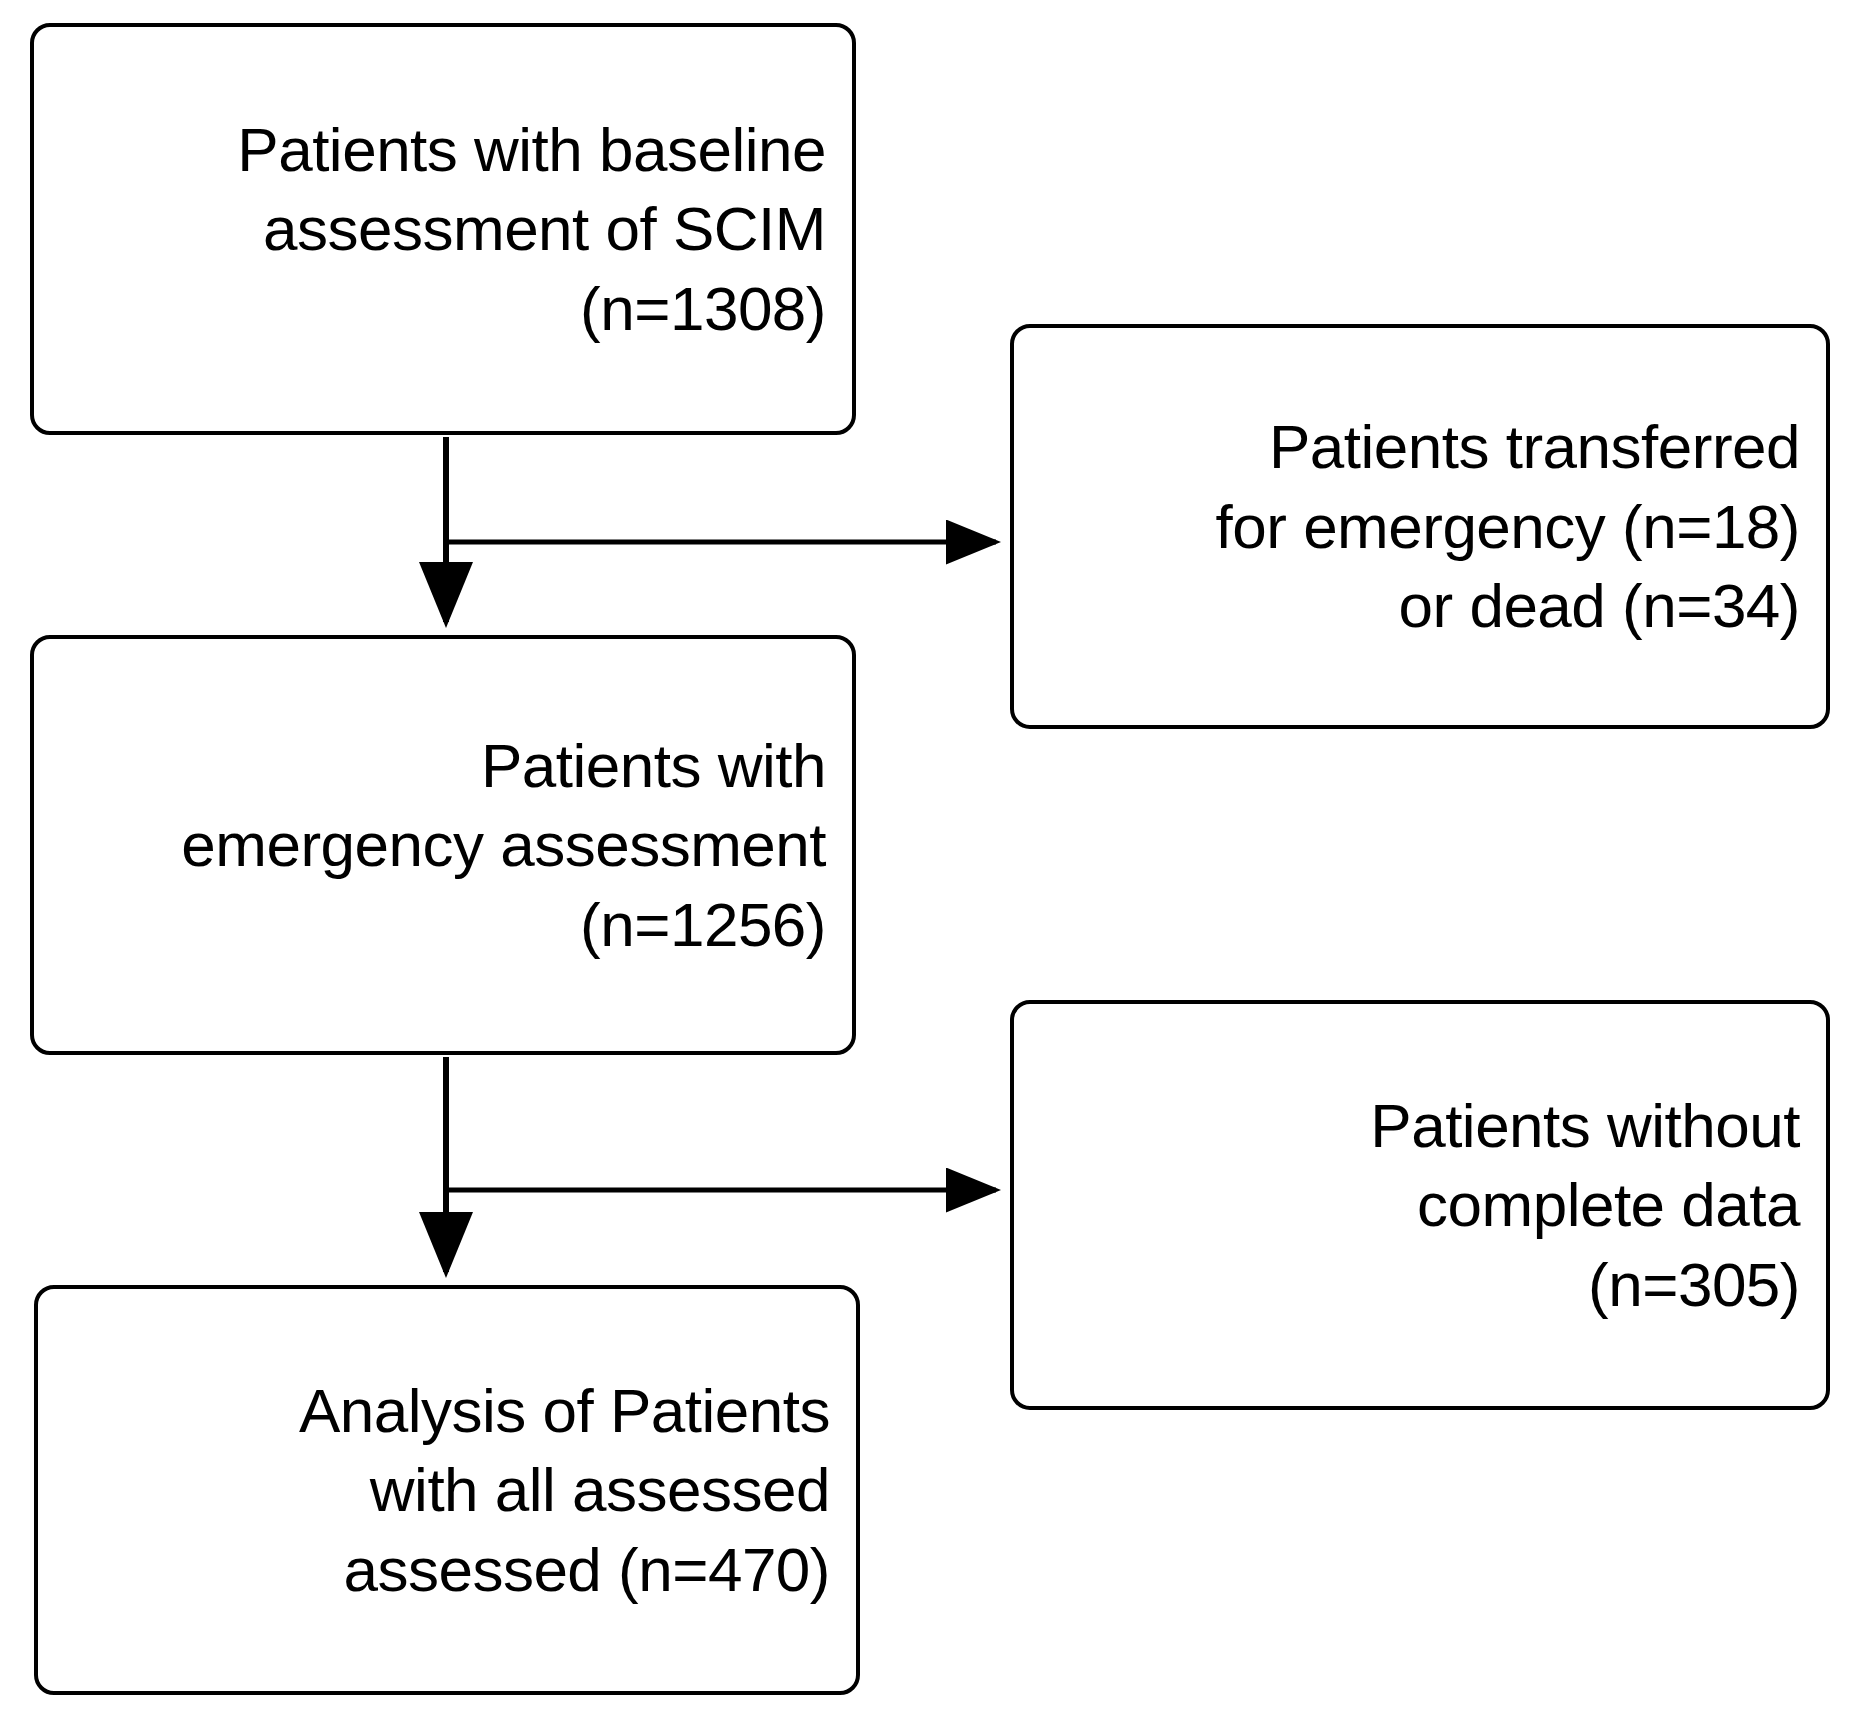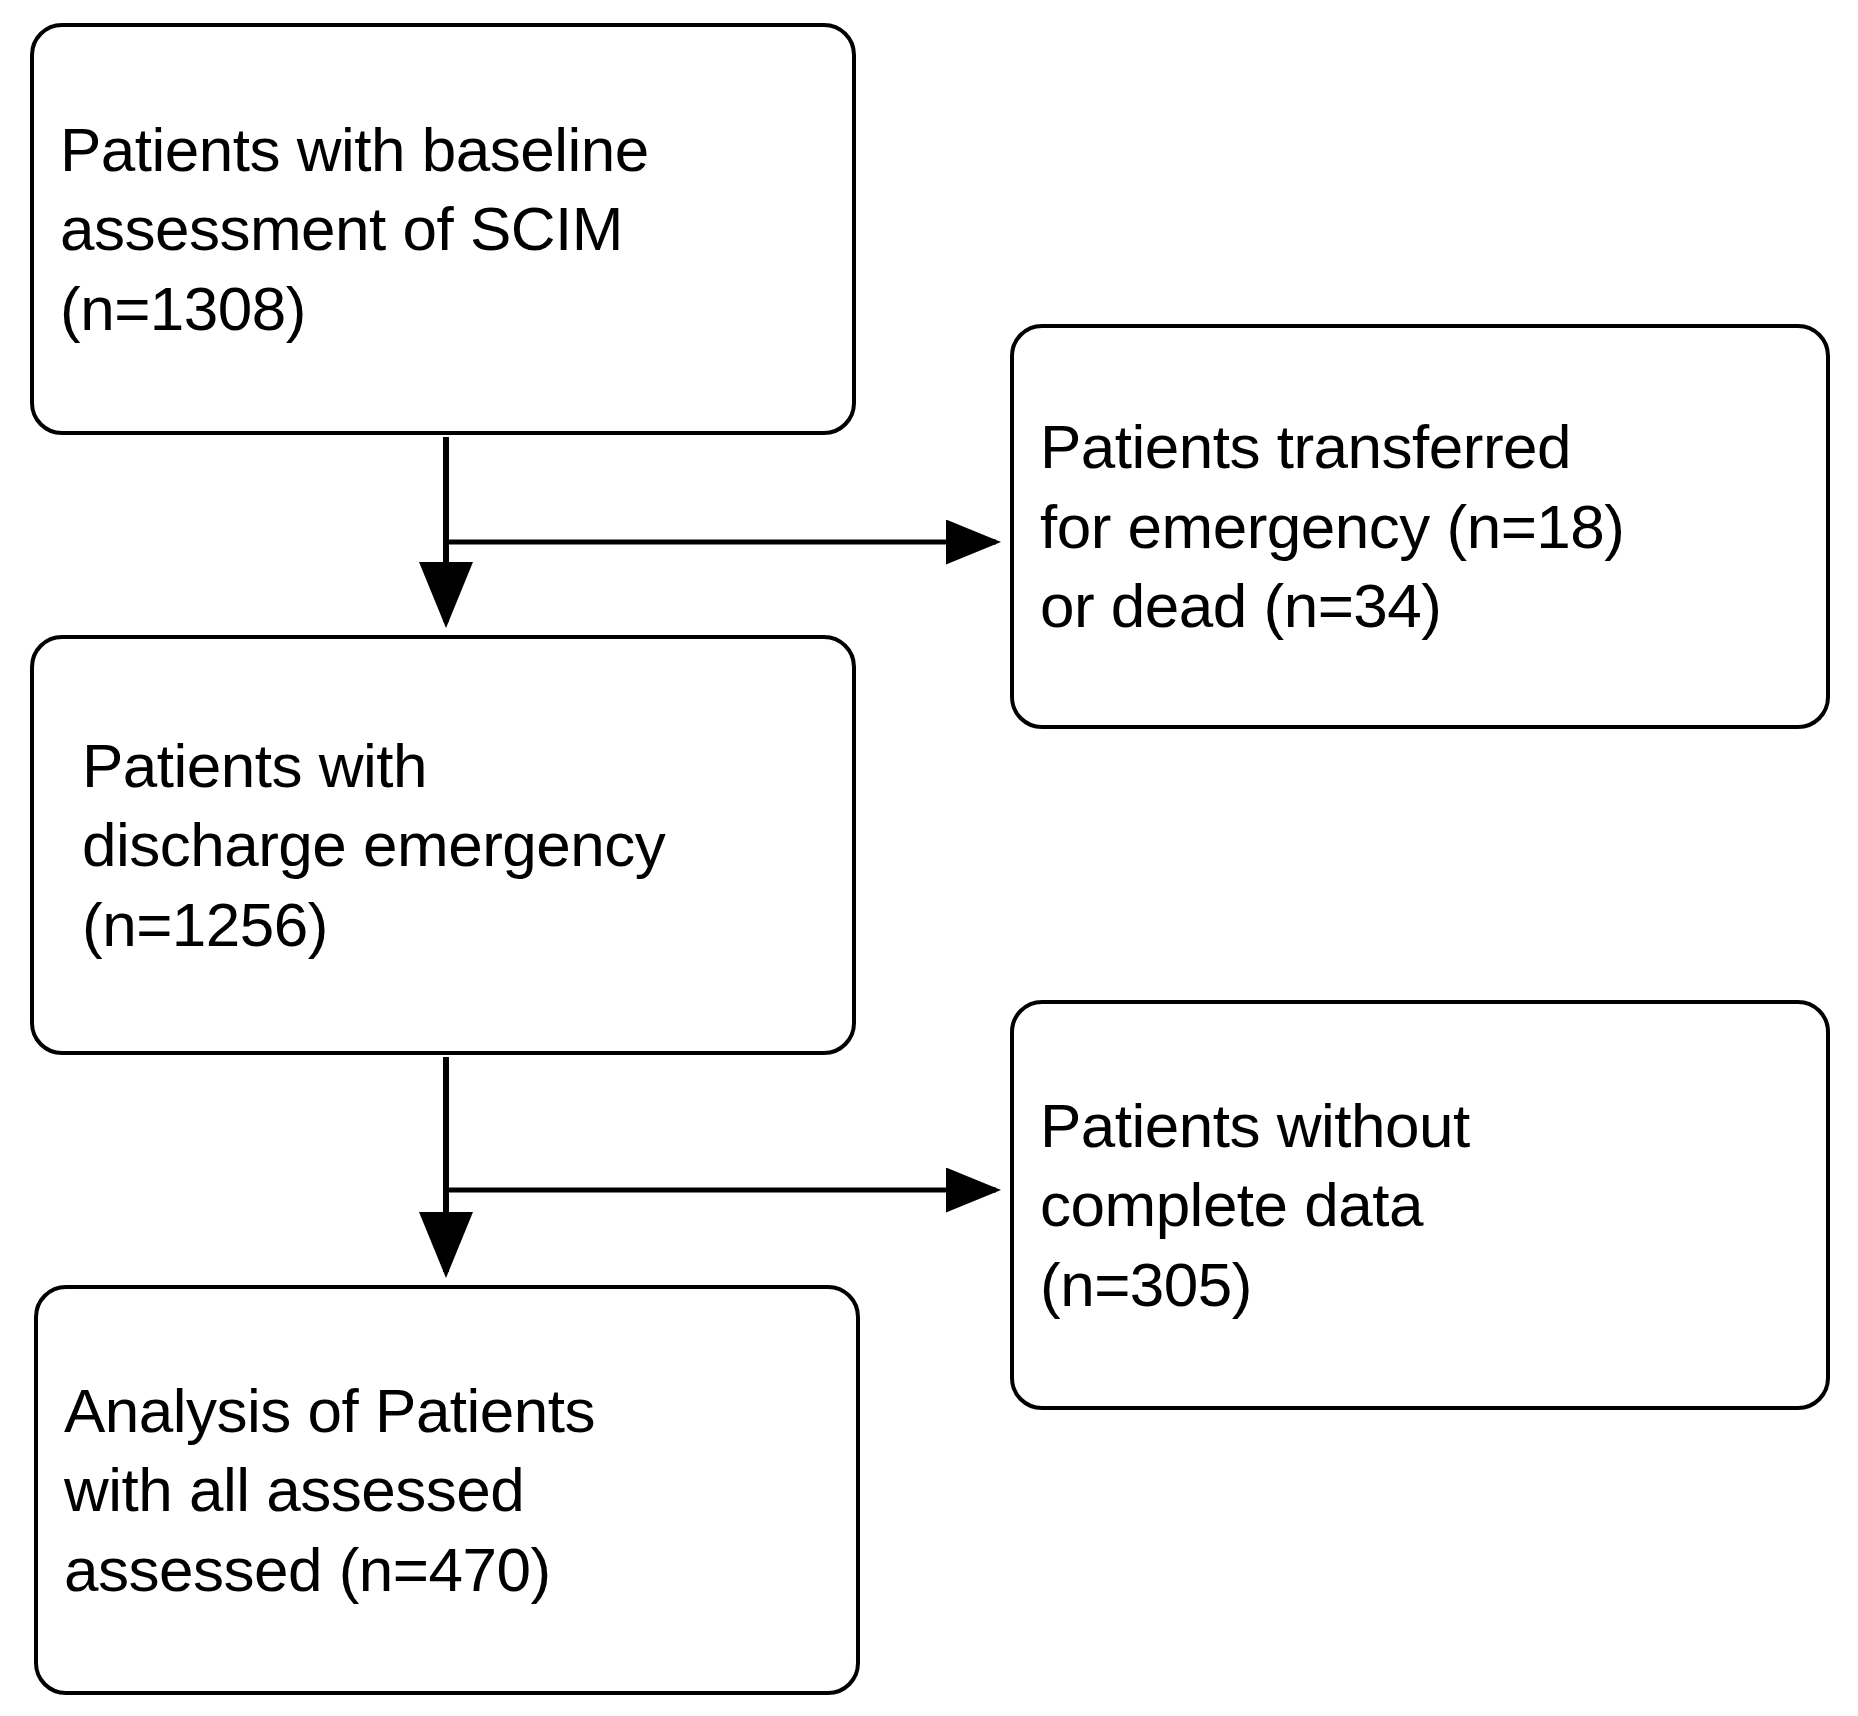--- a/index.html
+++ b/index.html
@@ -14,25 +14,25 @@
     position: relative;
     width: 1858px;
     height: 1716px;
     background: #ffffff;
     overflow: hidden;
   }
   .flow-box {
     position: absolute;
     box-sizing: border-box;
     border: 4px solid #000000;
-    border-radius: 32px;
+    border-radius: 20px;
     background: #ffffff;
     display: flex;
     flex-direction: column;
-    align-items: flex-start;
+    align-items: flex-end;
     justify-content: center;
     text-align: center;
     color: #000000;
     font-size: 62px;
     line-height: 1.28;
     letter-spacing: -0.5px;
     padding: 10px 26px;
   }
   .flow-box .ln {
     display: block;
@@ -77,21 +77,21 @@
   </svg>
 
   <div class="flow-box" id="box-baseline">
     <span class="ln">Patients with baseline</span>
     <span class="ln">assessment of SCIM</span>
     <span class="ln">(n=1308)</span>
   </div>
 
   <div class="flow-box" id="box-discharge">
     <span class="ln">Patients with</span>
-    <span class="ln">discharge emergency</span>
+    <span class="ln">emergency assessment</span>
     <span class="ln">(n=1256)</span>
   </div>
 
   <div class="flow-box" id="box-analysis">
     <span class="ln">Analysis of Patients</span>
     <span class="ln">with all assessed</span>
     <span class="ln">assessed (n=470)</span>
   </div>
 
   <div class="flow-box" id="box-excluded-transfer">

